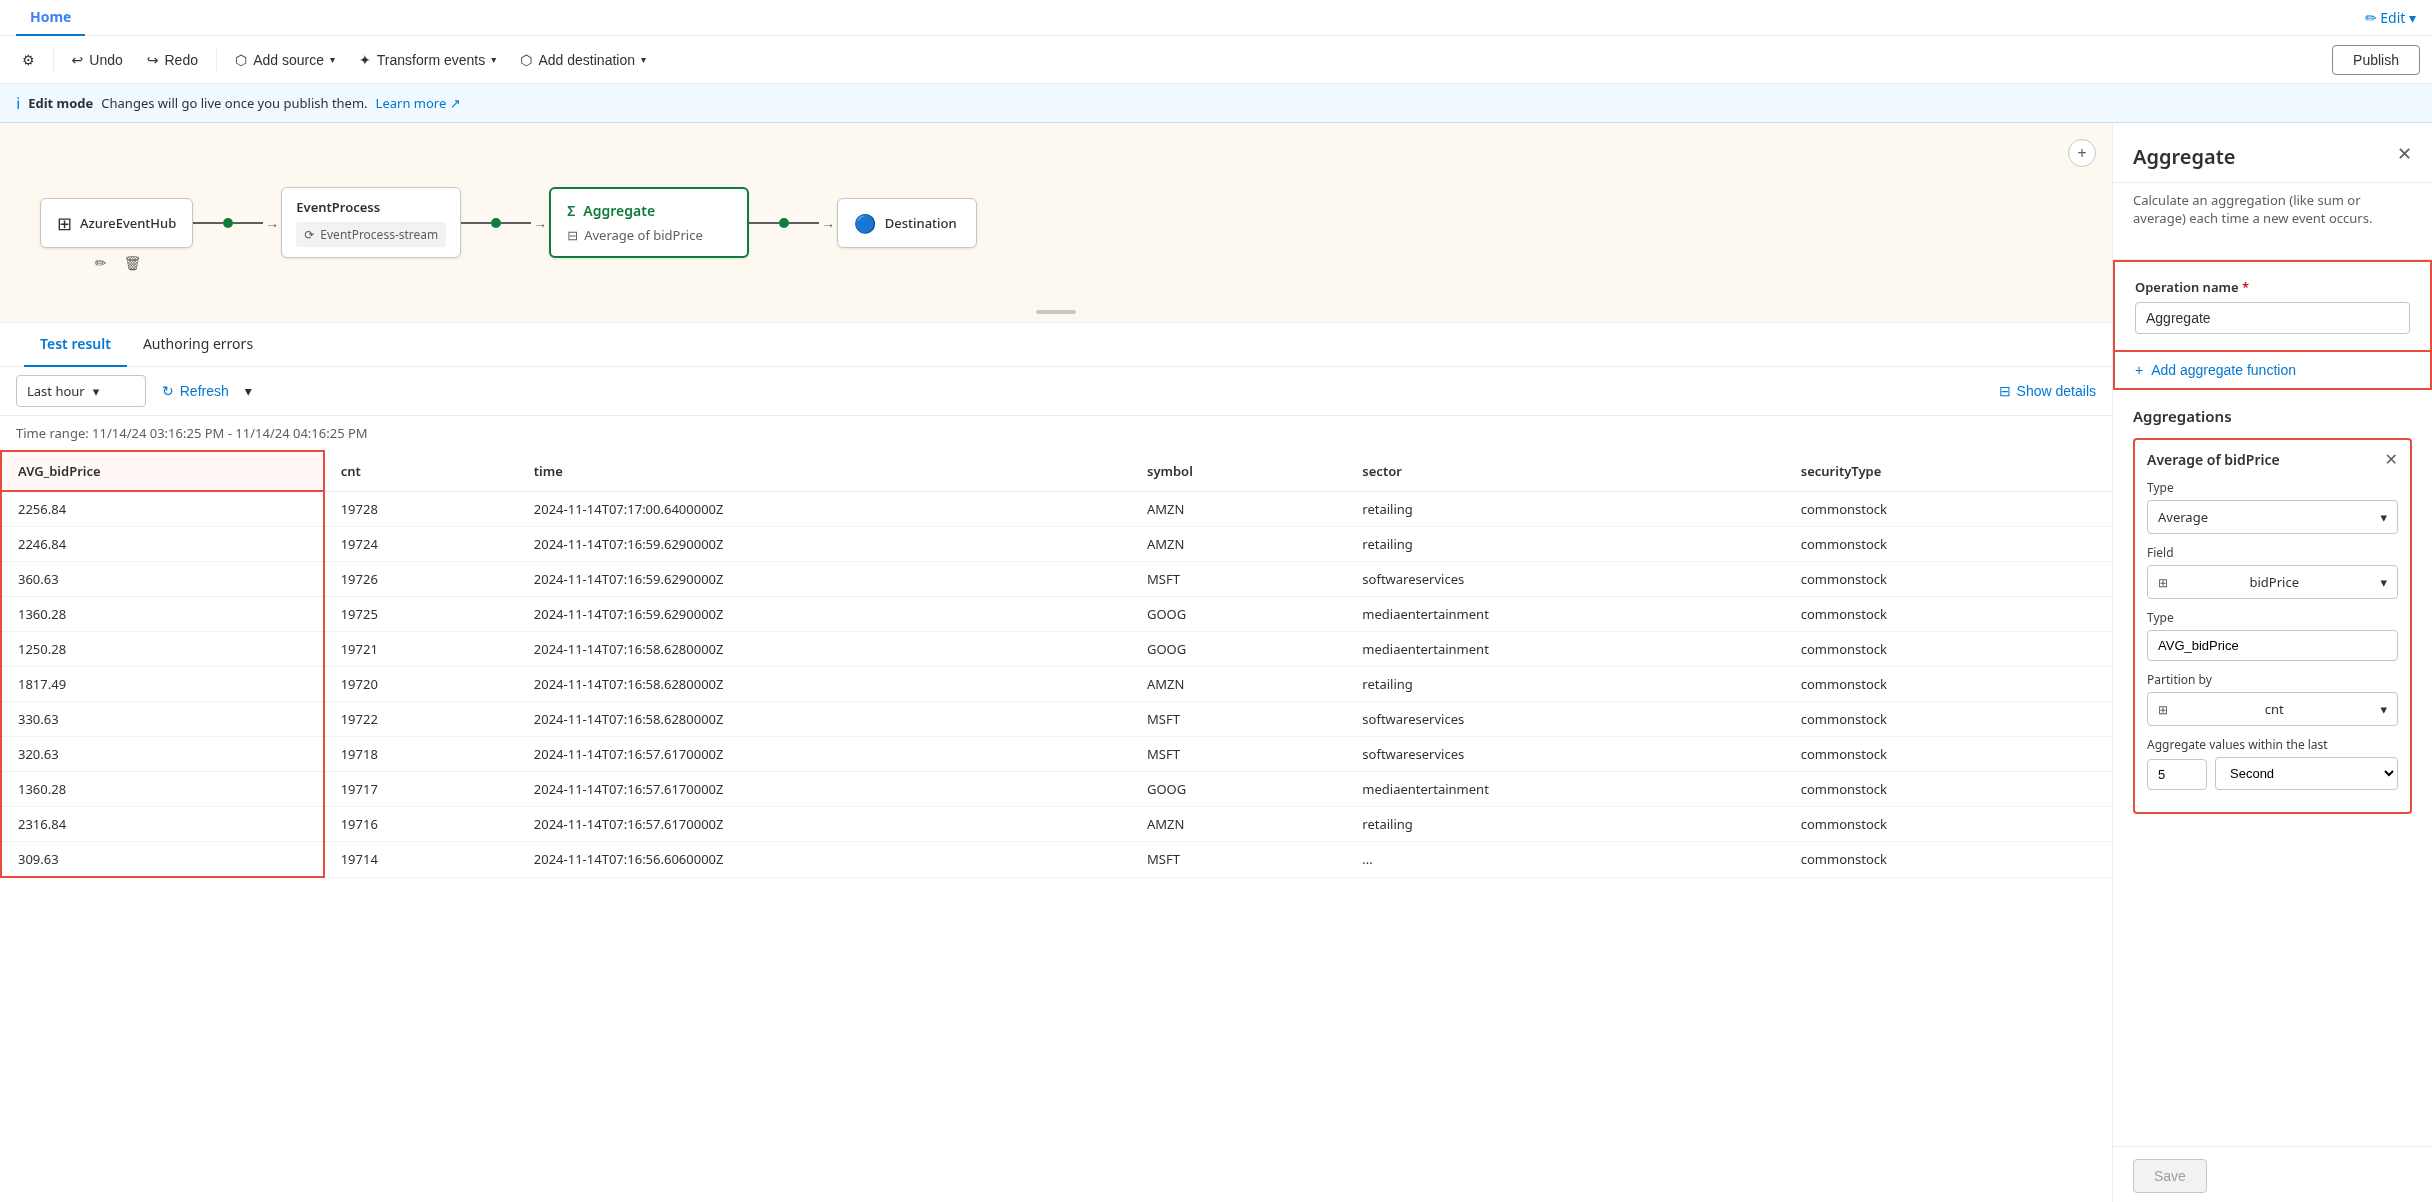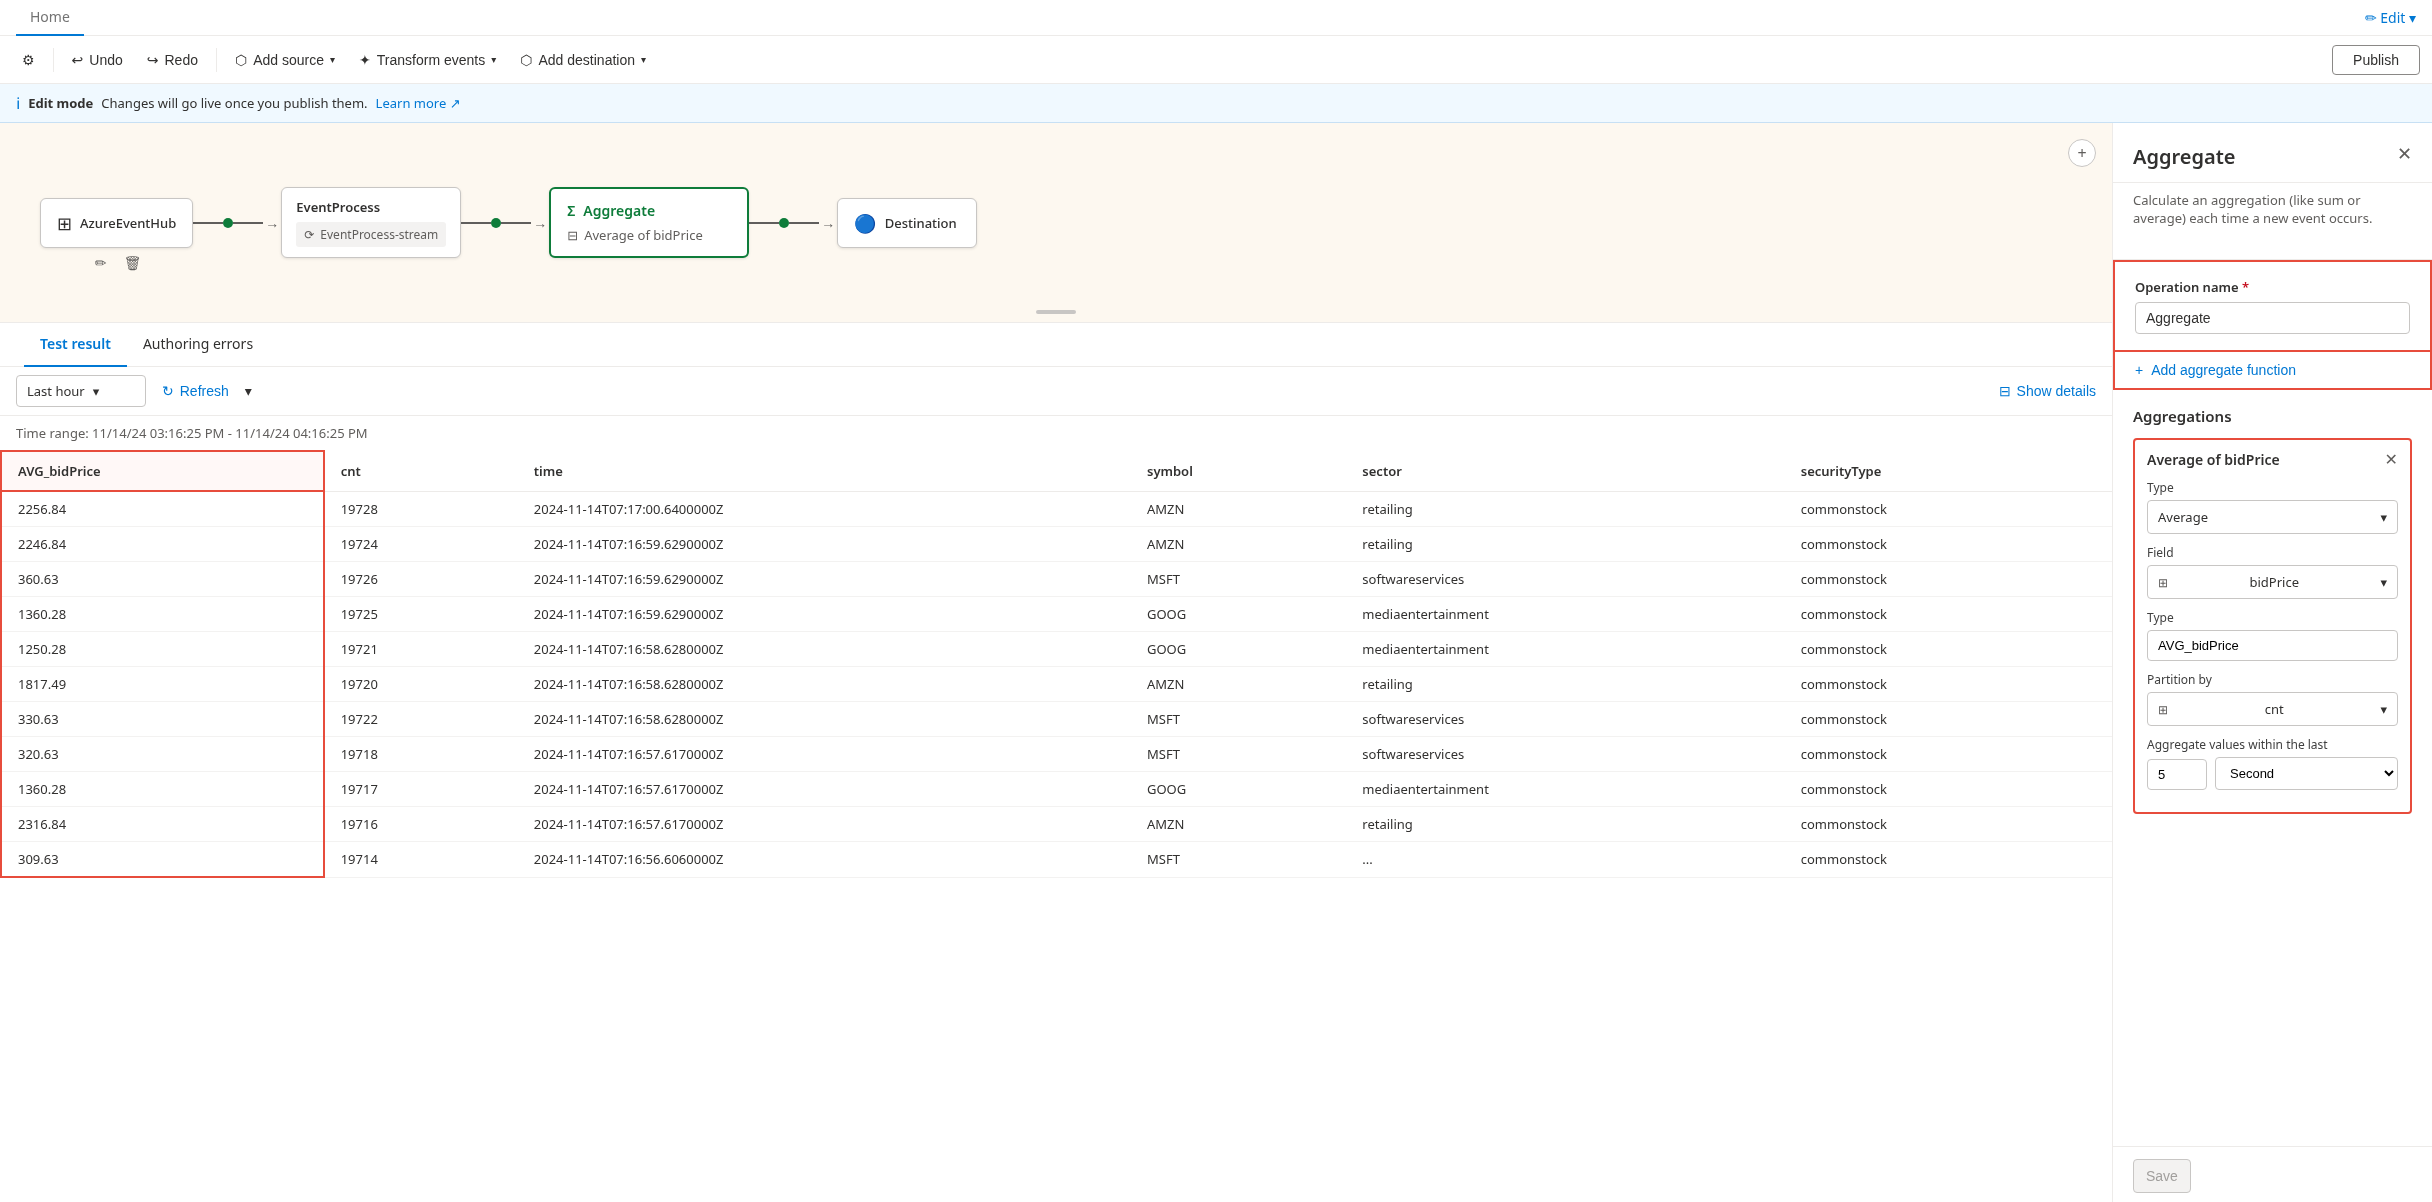--- a/index.html
+++ b/index.html
@@ -1,21 +1,21 @@
 <!DOCTYPE html>
 <html><head>
   <meta charset="utf-8">
   <style>
     * { box-sizing: border-box; margin: 0; padding: 0; }
     body { font-family: 'Segoe UI', system-ui, sans-serif; font-size: 14px; background: #f3f2f1; color: #323130; overflow: hidden; }
 
     
     .top-tabs { background: #fff; border-bottom: 1px solid #edebe9; display: flex; align-items: center; padding: 0 16px; height: 36px; }
     .tab-item { padding: 8px 14px; font-size: 14px; cursor: pointer; border-bottom: 2px solid transparent; }
-    .tab-item.active { border-bottom: 2px solid #0078d4; color: #737373; font-weight: 400; }
+    .tab-item.active { border-bottom: 2px solid #0078d4; color: #3b82f6; font-weight: 700; }
     .edit-btn { margin-left: auto; font-size: 14px; color: #0078d4; cursor: pointer; display: flex; align-items: center; gap: 4px; }
 
     
     .toolbar { background: #fff; border-bottom: 1px solid #edebe9; display: flex; align-items: center; padding: 0 12px; height: 48px; gap: 4px; }
     .toolbar-btn { display: flex; align-items: center; gap: 6px; padding: 6px 10px; border: none; background: transparent; cursor: pointer; font-size: 14px; color: #323130; border-radius: 4px; }
     .toolbar-btn .chevron { font-size: 10px; }
     .toolbar-sep { width: 1px; height: 24px; background: #edebe9; margin: 0 4px; }
     .publish-btn { margin-left: auto; background: #fff; border: 1px solid #8a8886; padding: 6px 20px; border-radius: 4px; cursor: pointer; font-size: 14px; color: #323130; }
 
     
@@ -95,21 +95,21 @@
     .agg-card-body { padding: 0 12px 12px; }
     .agg-field { margin-bottom: 10px; }
     .agg-field-label { font-size: 12px; font-weight: 400; margin-bottom: 4px; color: #404040; }
     .agg-select { width: 100%; border: 1px solid #c8c6c4; border-radius: 4px; padding: 7px 10px; font-size: 13px; background: #fff; cursor: pointer; display: flex; align-items: center; justify-content: space-between; gap: 24px; }
     .agg-input { width: 100%; border: 1px solid #c8c6c4; border-radius: 4px; padding: 7px 10px; font-size: 13px; }
     .agg-value-row { display: flex; gap: 8px; align-items: flex-end; }
     .agg-value-input { width: 60px; border: 1px solid #c8c6c4; border-radius: 4px; padding: 7px 10px; font-size: 13px; }
     .agg-value-select { flex: 1; border: 1px solid #c8c6c4; border-radius: 4px; padding: 7px 10px; font-size: 13px; background: #fff; }
 
     .panel-footer { padding: 12px 20px; border-top: 1px solid #edebe9; }
-    .save-btn { background: #f3f2f1; border: 1px solid #c8c6c4; border-radius: 4px; padding: 8px 12px; font-size: 14px; color: #a19f9d; cursor: not-allowed; }
+    .save-btn { background: #f3f2f1; border: 1px solid #c8c6c4; border-radius: 4px; padding: 8px 20px; font-size: 14px; color: #a19f9d; cursor: not-allowed; }
 
     
     .event-process-node { background: #fff; border: 1px solid #c8c6c4; border-radius: 6px; padding: 10px 14px; min-width: 170px; box-shadow: 0 1px 3px rgba(0,0,0,0.1); }
     .ep-title { font-weight: 600; font-size: 13px; margin-bottom: 6px; }
     .ep-stream { display: flex; align-items: center; gap: 6px; font-size: 12px; color: #605e5c; background: #f3f2f1; padding: 4px 8px; border-radius: 3px; }
 
     .pipeline-row { display: flex; align-items: center; gap: 0; width: 100%; }
     .conn-segment { display: flex; align-items: center; }
     .line { height: 2px; background: #605e5c; width: 30px; }
     .dot { width: 10px; height: 10px; border-radius: 50%; background: #0e7c3a; flex-shrink: 0; }

